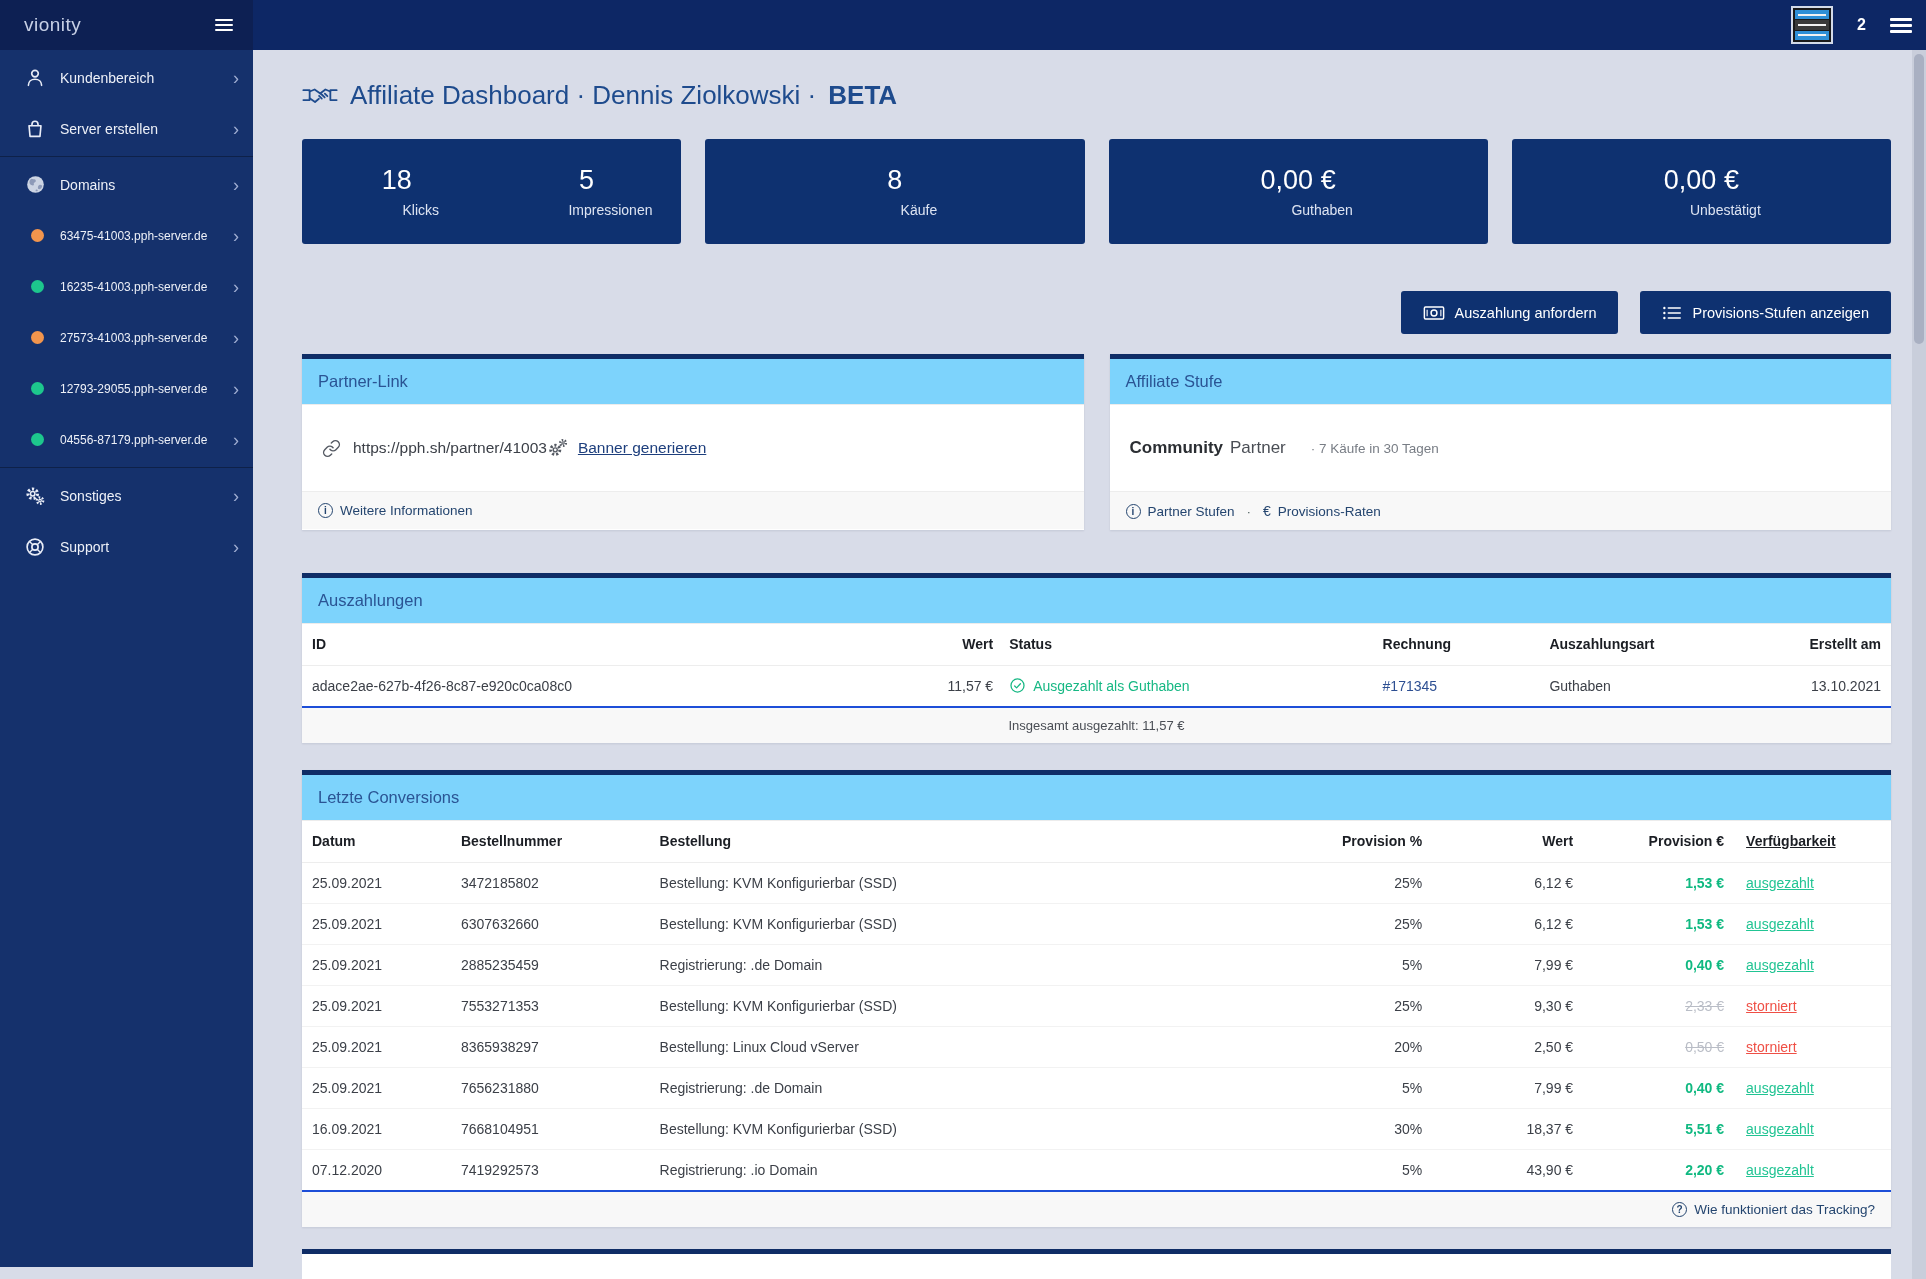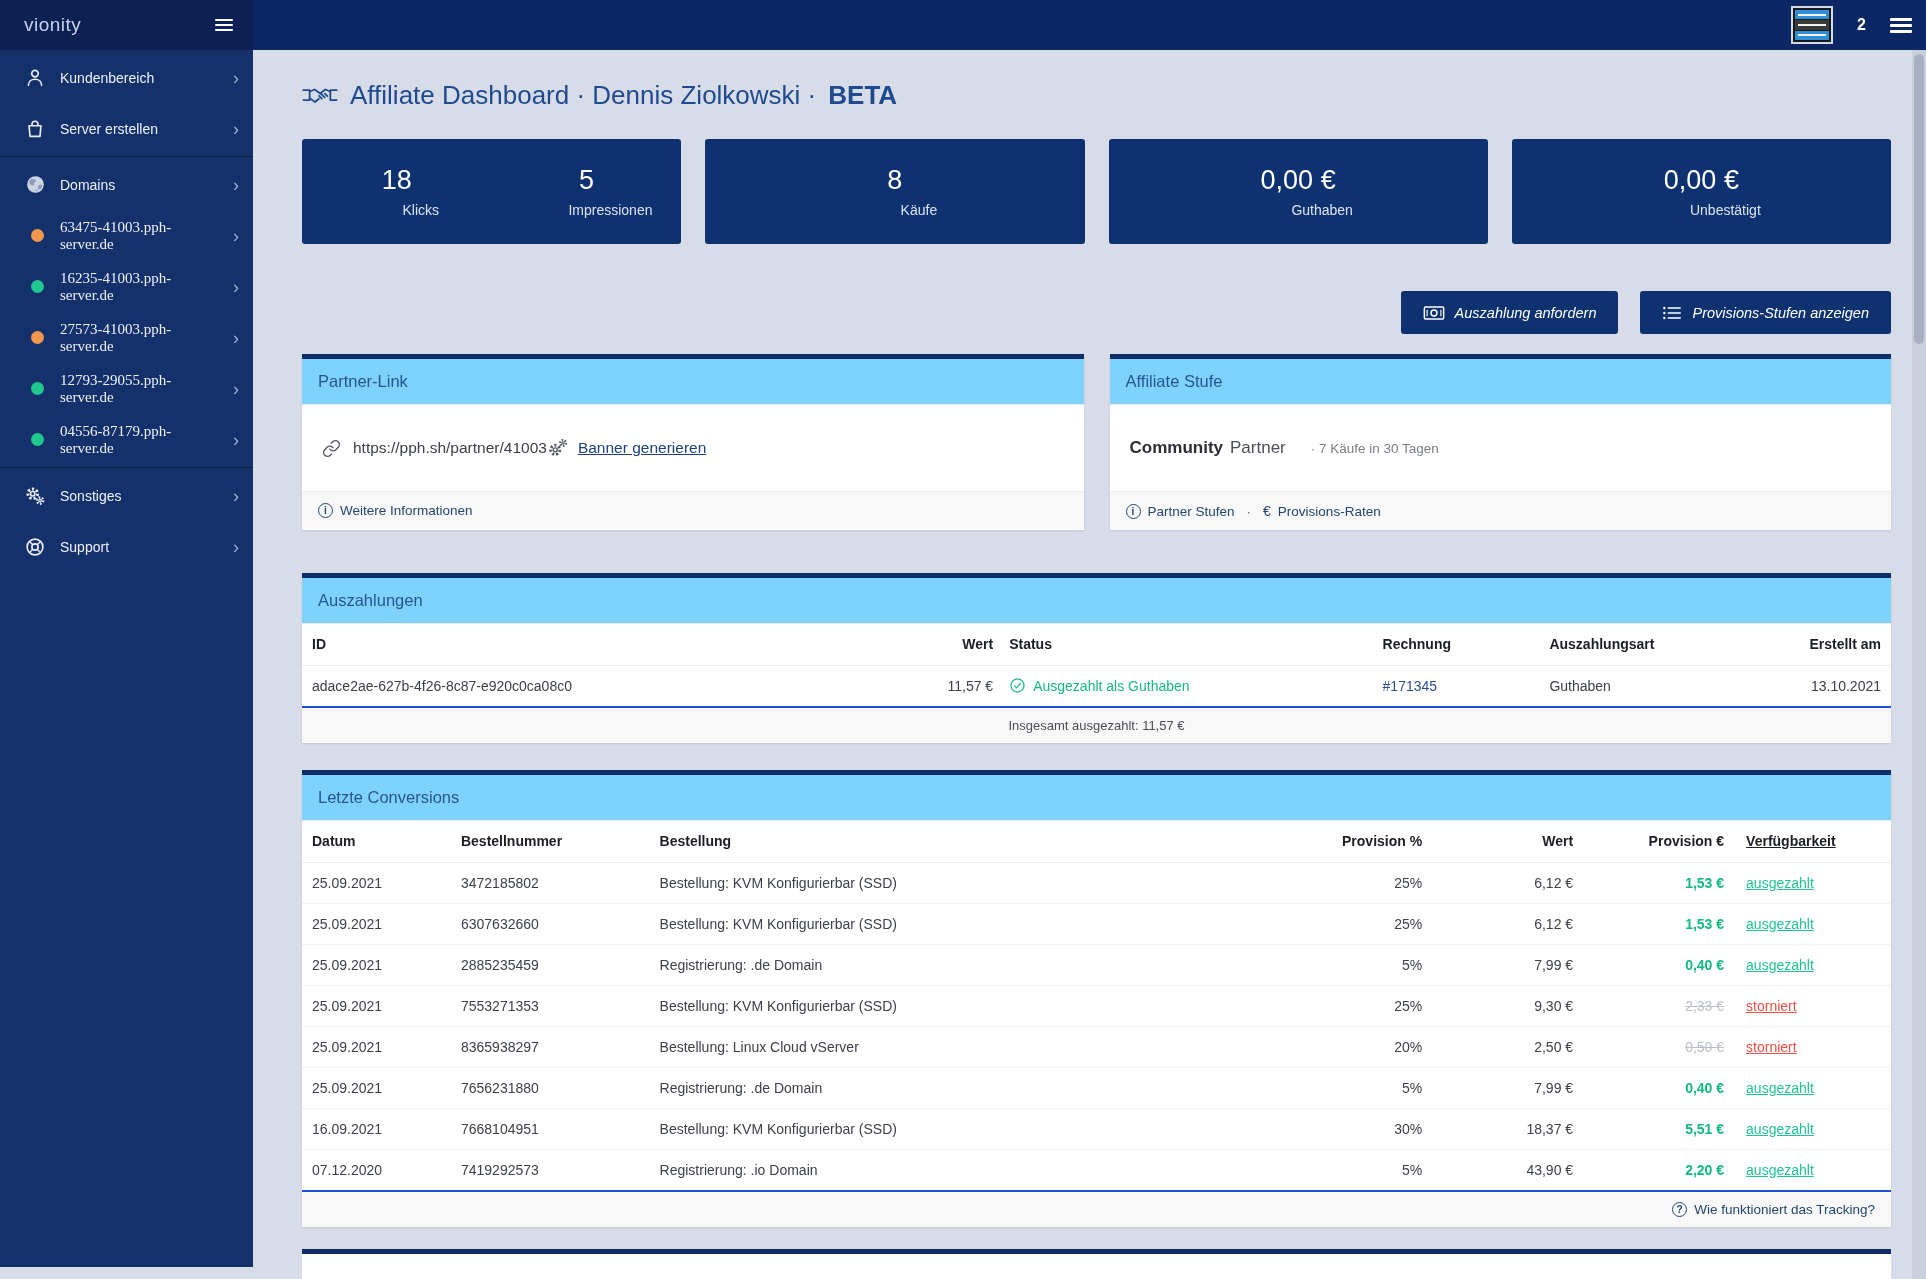--- a/index.html
+++ b/index.html
@@ -48,21 +48,21 @@
   .nav-item {
     height:51px; display:flex; align-items:center; gap:14px;
     padding:0 14px 0 24px; cursor:pointer; font-size:14px;
   }
   .nav-ic { width:22px; display:flex; justify-content:center; flex:0 0 22px; }
   .nav-label { flex:1; }
   .chev { color:#9fadd2; font-size:18px; line-height:1; font-weight:400; }
   .dot { width:13px; height:13px; border-radius:50%; flex:0 0 13px; margin-left:4px; }
   .dot.orange { background:#f2954d; }
   .dot.green { background:#1dc78d; }
-  .domain-label { font-size:15px;font-family:Liberation Serif, serif; }
+  .domain-label { font-size:12px; }
 
   
   .main { position:absolute; left:253px; top:50px; right:0; bottom:0; padding:0 35px 0 49px; }
 
   .page-title {
     margin-top:30px; display:flex; align-items:center; gap:12px;
     color:#1e4b8d; font-size:26px; font-weight:500;
   }
   .page-title .beta { font-weight:800; }
 
@@ -72,21 +72,21 @@
     display:flex; align-items:center; justify-content:center;
   }
   .stat-cell { flex:1; text-align:center; color:#fff; }
   .stat-value { font-size:27px; font-weight:500; }
   .stat-label { font-size:14px; color:#dde4f2; margin-top:6px;padding-left:48px; }
 
   .actions-row { margin-top:47px; display:flex; justify-content:flex-end; gap:22px; }
   .btn {
     height:43px; background:#0e3170; color:#fff; border:none; border-radius:3px;
     font-size:14.5px; font-family:inherit; padding:8px 22px; cursor:pointer;
-    display:flex; align-items:center; gap:10px;font-style:italic;
+    display:flex; align-items:center; gap:10px;
   }
 
   .panels-row { margin-top:20px; display:flex; gap:26px; }
   .panel {
     background:#fff; border-top:5px solid #0f2d66;
     box-shadow:0 1px 2px rgba(20,30,60,.10); flex:1;
   }
   .panel-header {
     padding:13px 16px; font-size:16.5px; color:#2a5494;
     background:#7dd3fc; border-bottom:1px solid #ececec;

